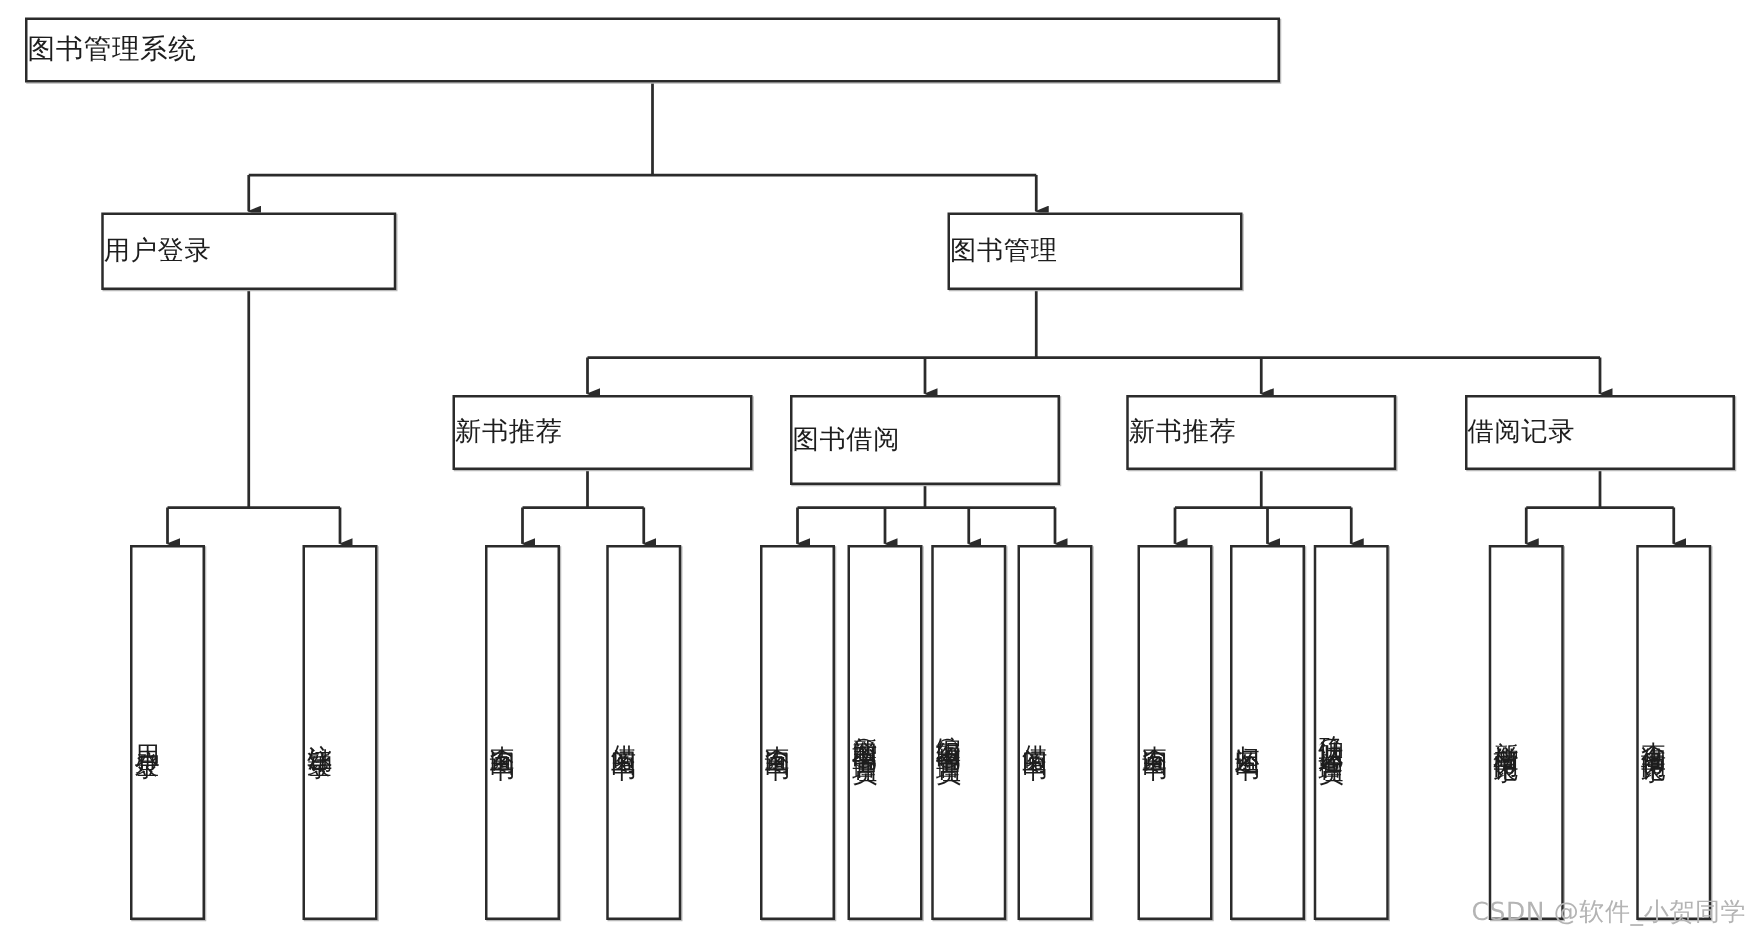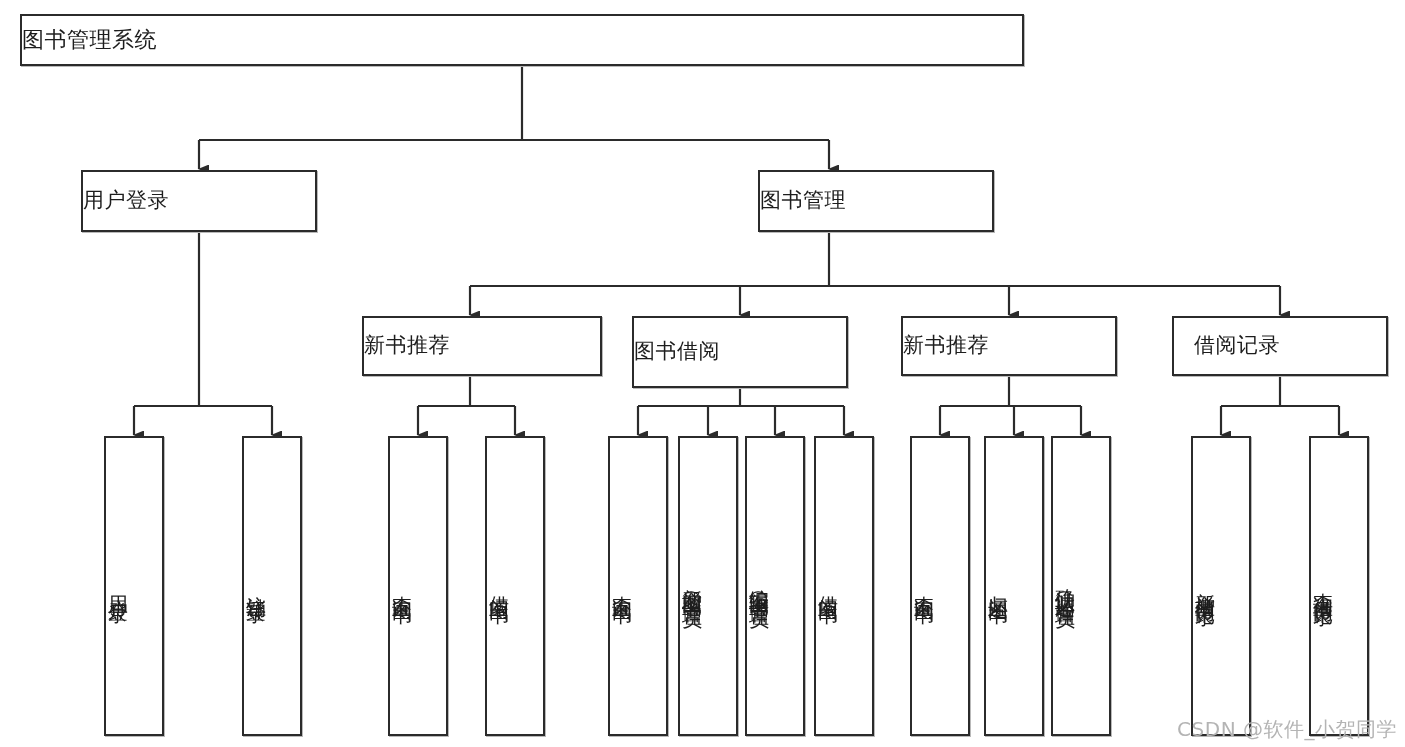--- a/index.html
+++ b/index.html
@@ -119,21 +119,21 @@
       </div>
       <div class="node" style="left: 362px; top: 316px; width: 240px; height: 60px;">
         <span class="lbl">新书推荐</span>
       </div>
       <div class="node" style="left: 632px; top: 316px; width: 216px; height: 72px;">
         <span class="lbl">图书借阅</span>
       </div>
       <div class="node" style="left: 901px; top: 316px; width: 216px; height: 60px;">
         <span class="lbl">新书推荐</span>
       </div>
-      <div class="node" style="left: 1172px; top: 316px; width: 216px; height: 60px; padding-left: 20px;">
+      <div class="node" style="left: 1172px; top: 316px; width: 216px; height: 60px;">
         <span class="lbl">借阅记录</span>
       </div>
       <div class="node vertical" style="left: 104px; top: 436px; width: 60px; height: 300px;">
         <span class="lbl">用户登录</span>
       </div>
       <div class="node vertical" style="left: 242px; top: 436px; width: 60px; height: 300px;">
         <span class="lbl">注销登录</span>
       </div>
       <div class="node vertical" style="left: 388px; top: 436px; width: 60px; height: 300px;">
         <span class="lbl">查询图书</span>

